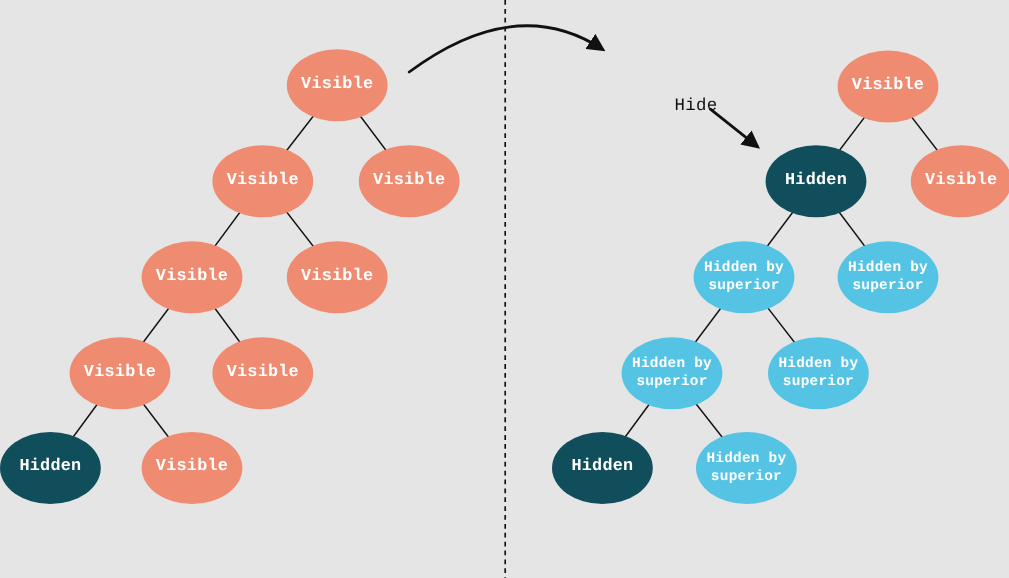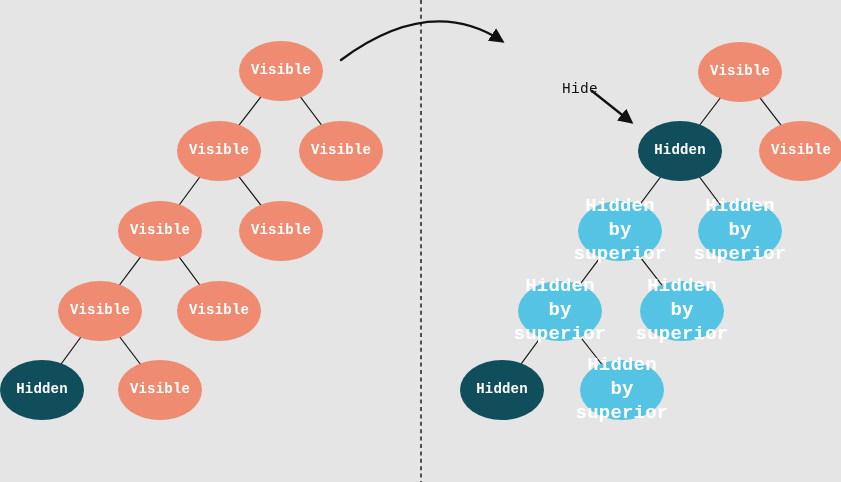--- a/index.html
+++ b/index.html
@@ -28,21 +28,21 @@
     text-align: center;
     color: #ffffff;
     font-size: 14px;
     font-weight: 700;
     letter-spacing: 0.2px;
     line-height: 1.25;
     box-sizing: border-box;
   }
   .s-visible { background: var(--c-visible, #EF8B70); }
   .s-hidden  { background: var(--c-hidden,  #114E5C); }
-  .s-hbs     { background: var(--c-hbs,     #55C4E4); font-size: 19px; padding: 0 7px; }
+  .s-hbs     { background: var(--c-hbs,     #55C4E4); font-size: 12px; padding: 0 7px; }
 
   
   .p-b0 { left: 239px; top:  41px; }
   .p-b1 { left: 177px; top: 121px; }
   .p-b2 { left: 299px; top: 121px; }
   .p-b3 { left: 118px; top: 201px; }
   .p-b4 { left: 239px; top: 201px; }
   .p-b5 { left:  58px; top: 281px; }
   .p-b6 { left: 177px; top: 281px; }
   .p-b7 { left:   0px; top: 360px; }

